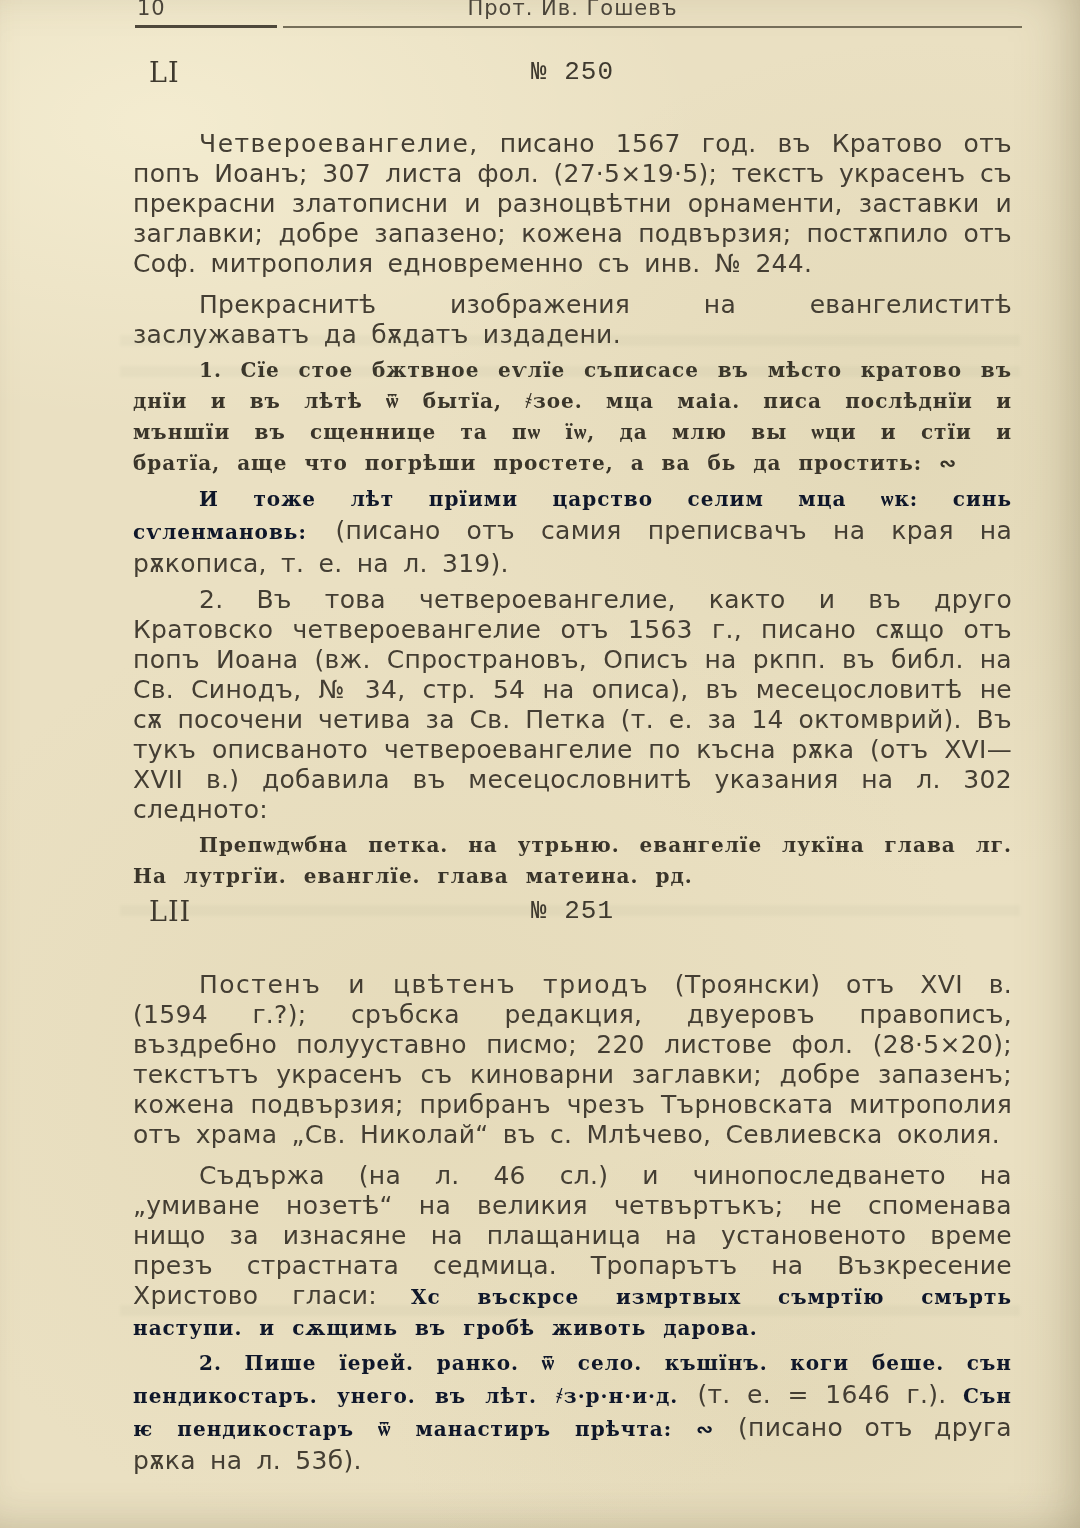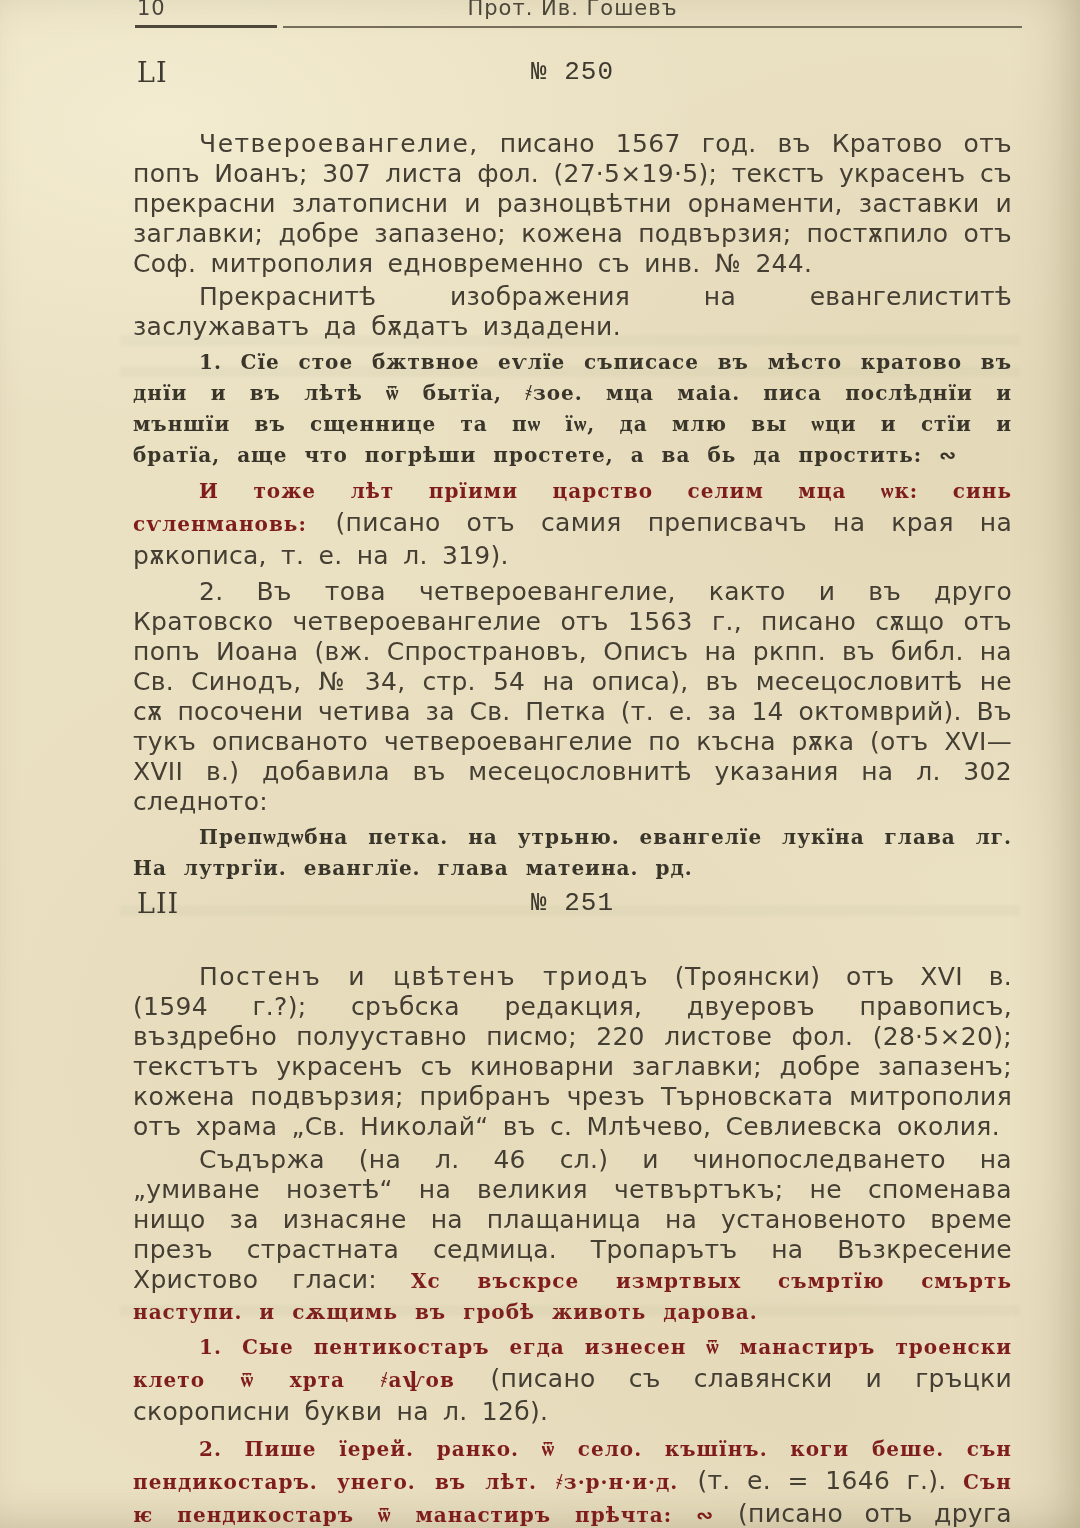--- a/index.html
+++ b/index.html
@@ -22,47 +22,47 @@
   .pagenum { position:absolute; left:4px; top:0; }
   .running { position:absolute; left:0; right:0; text-align:center; }
 
   
   .rule { position:relative; height:6px; margin-top:7px; }
   .rule .thick { position:absolute; left:2px; top:0; width:142px; height:3px; background:#4e483b; }
   .rule .thin  { position:absolute; left:150px; right:-10px; top:1px; height:2px; background:#57513f; opacity:.8; }
 
   
   .entry-head { position:relative; height:32px; font-family:"DejaVu Serif", serif; color:#3f3a2f; }
-  .entry-head .roman { position:absolute; left:4px; top:0; font-size:27px; letter-spacing:1px; }
+  .entry-head .roman { position:absolute; left:16px; top:0; font-size:27px; letter-spacing:1px; }
   .entry-head .cat   { position:absolute; left:0; right:0; text-align:center; font-size:26px; letter-spacing:1px;font-family:Liberation Mono, monospace; }
   .head-li  { margin-top:26px; margin-bottom:40px; }
   .head-lii { margin-bottom:42px; }
 
   
   p.body {
     font-size:25px; line-height:30px; text-align:justify; text-indent:66px;
     color:#443e33; word-spacing:6px; letter-spacing:.3px;
   }
-  p.body + p.body { margin-top:3px; }
+  p.body + p.body { margin-top:11px; }
   .lead { font-weight:normal; letter-spacing:1.5px; }
 
   
   p.slav {
     font-family:"DejaVu Serif", serif; font-weight:bold;
     font-size:20px; line-height:31px; text-align:justify; text-indent:66px;
     color:#3a352a; word-spacing:9px; letter-spacing:1px;
     margin:5px 0 4px 0;
   }
   .roman-inline {
     font-family:"DejaVu Sans", sans-serif; font-weight:normal;
     font-size:25px; letter-spacing:.3px; word-spacing:6px; color:#443e33;
   }
   .slav-inline {
     font-family:"DejaVu Serif", serif; font-weight:bold;
-    font-size:20px; letter-spacing:1px; word-spacing:9px; color:#7f1d1d;
+    font-size:20px; letter-spacing:1px; word-spacing:9px; color:#0f172a;
   }
 
   
   .ghost { position:absolute; left:120px; right:60px; pointer-events:none; opacity:.07; filter:blur(1.5px);
            background:repeating-linear-gradient(180deg, rgba(90,110,70,0) 0 9px, rgba(90,110,70,.55) 9px 20px, rgba(90,110,70,0) 20px 31px); }
   .ghost-a { top:330px;  height:64px; }
   .ghost-b { top:900px;  height:34px; }
   .ghost-c { top:1300px; height:34px; }
 </style>
 </head>
@@ -106,18 +106,17 @@
   <section>
     <div class="entry-head head-lii">
       <span class="roman">LII</span>
       <span class="cat">№ 251</span>
     </div>
 
     <p class="body"><span class="lead">Постенъ и цвѣтенъ триодъ</span><span> (Троянски) отъ XVI в. (1594 г.?); сръбска редакция, двуеровъ правописъ, въздребно полууставно писмо; 220 листове фол. (28·5×20); текстътъ украсенъ съ киноварни заглавки; добре запазенъ; кожена подвързия; прибранъ чрезъ Търновската митрополия отъ храма „Св. Николай“ въ с. Млѣчево, Севлиевска околия.</span></p>
 
     <p class="body"><span>Съдържа (на л. 46 сл.) и чинопоследването на „умиване нозетѣ“ на великия четвъртъкъ; не споменава нищо за изнасяне на плащаница на установеното време презъ страстната седмица. Тропарътъ на Възкресение Христово гласи: </span><span class="slav-inline">Хс въскрсе измртвых съмртїю смърть наступи. и сѫщимь въ гробѣ животь дарова.</span></p>
 
-    <p class="slav"><span class="slav-inline">1. Сые пентикостаръ егда изнесен ѿ манастиръ троенски клето ѿ хрта ҂аѱов </span><span class="roman-inline">(писано съ славянски и гръцки скорописни букви на л. 12б).</span></p>
 
     <p class="slav"><span class="slav-inline">2. Пише їерей. ранко. ѿ село. къшїнъ. коги беше. сън пендикостаръ. унего. въ лѣт. ҂з·р·н·и·д. </span><span class="roman-inline">(т. е. = 1646 г.). </span><span class="slav-inline">Сън ѥ пендикостаръ ѿ манастиръ прѣчта: ∾ </span><span class="roman-inline">(писано отъ друга рѫка на л. 53б).</span></p>
   </section>
 
 </div>
 
 </body></html>

